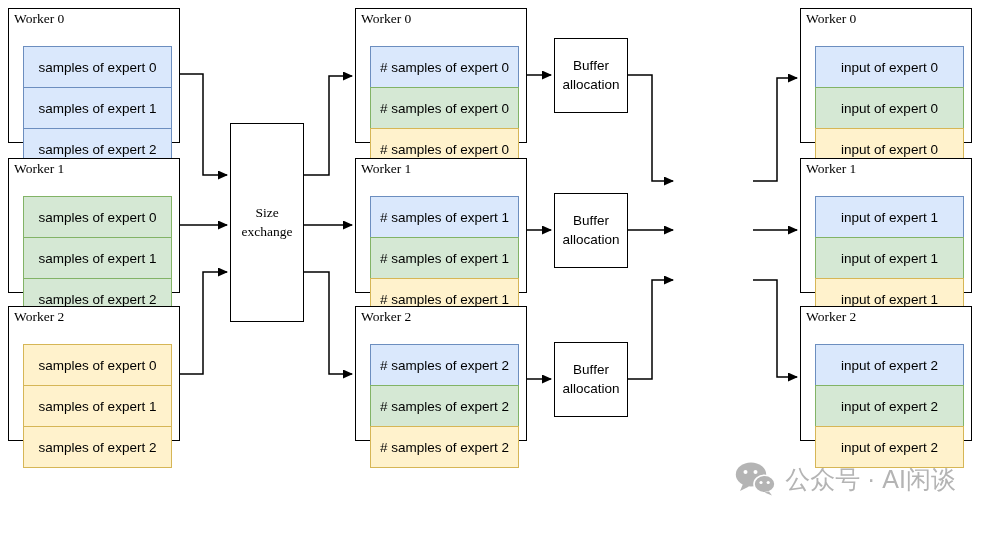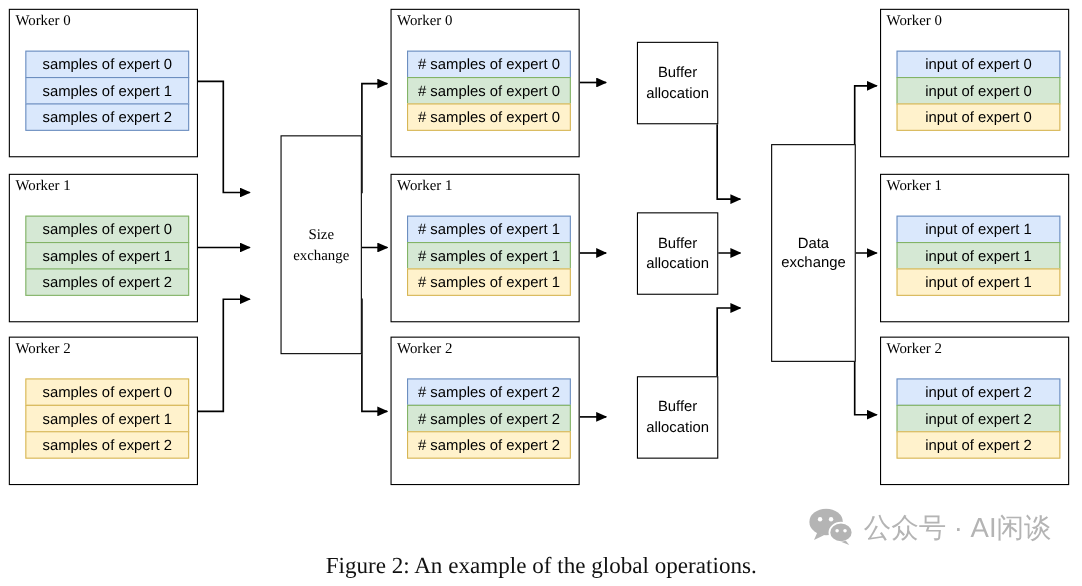--- a/index.html
+++ b/index.html
@@ -8,32 +8,32 @@
     font-family:"Liberation Sans", sans-serif; color:#000; overflow:hidden;
   }
   svg.wires { position:absolute; left:0; top:0; z-index:1; }
   .worker {
     position:absolute; width:172px; height:135px; box-sizing:border-box;
     border:1.5px solid #000; background:#fff; z-index:2;
   }
   .worker-title { position:absolute; top:2px; left:5px; font-size:13.5px;font-family:Liberation Serif, serif; }
   .rows { position:absolute; top:37px; left:14px; right:7px; }
   .row {
-    height:25px; box-sizing:border-box; border:1px solid #999; margin-top:-1px;
+    height:42px; box-sizing:border-box; border:1px solid #999; margin-top:-1px;
     display:flex; align-items:center; justify-content:center;
     font-size:13.5px; white-space:nowrap;
   }
   .rows .row:first-child { margin-top:0; }
   .c-blue   { background:#dae8fc; border-color:#6c8ebf; }
   .c-green  { background:#d5e8d4; border-color:#82b366; }
   .c-yellow { background:#fff2cc; border-color:#d6b656; }
   .op {
     position:absolute; box-sizing:border-box; border:1.5px solid #000; background:#fff;
     display:flex; align-items:center; justify-content:center; text-align:center;
-    font-size:13.5px; line-height:1.35; z-index:2; padding:13px;margin-left:25px;
+    font-size:13.5px; line-height:1.35; z-index:2; padding:13px;
   }
   .op-size   { left:230px; top:123px; width:74px; height:199px;font-family:Liberation Serif, serif; }
   .op-buf0   { left:554px; top:38px;  width:74px; height:75px; }
   .op-buf1   { left:554px; top:193px; width:74px; height:75px; }
   .op-buf2   { left:554px; top:342px; width:74px; height:75px; }
   .op-data   { left:676px; top:131px; width:77px; height:198px; }
   .caption {
     position:absolute; left:0; right:0; top:502px; text-align:center;
     font-family:"Liberation Serif", serif; font-size:21px; color:#111;
   }
@@ -144,23 +144,21 @@
       <div class="row c-blue">input of expert 2</div>
       <div class="row c-green">input of expert 2</div>
       <div class="row c-yellow">input of expert 2</div>
     </div>
   </div>
 
   <div class="op op-size">Size exchange</div>
   <div class="op op-buf0">Buffer allocation</div>
   <div class="op op-buf1">Buffer allocation</div>
   <div class="op op-buf2">Buffer allocation</div>
-  <div class="op op-data">Data exchange</div>
 
-  <div class="caption">Figure 2: An example of the global operations.</div>
 
   <div class="watermark">
     <svg width="41" height="34" viewBox="0 0 41 34">
       <g fill="#b4b4b4">
         <ellipse cx="16" cy="12.5" rx="15.2" ry="12"></ellipse>
         <path d="M8,22 L5,29 L14,24.5 z"></path>
       </g>
       <circle cx="10.5" cy="10" r="2" fill="#fff"></circle>
       <circle cx="20.5" cy="10" r="2" fill="#fff"></circle>
       <g fill="#b4b4b4" stroke="#fff" stroke-width="1.6">

